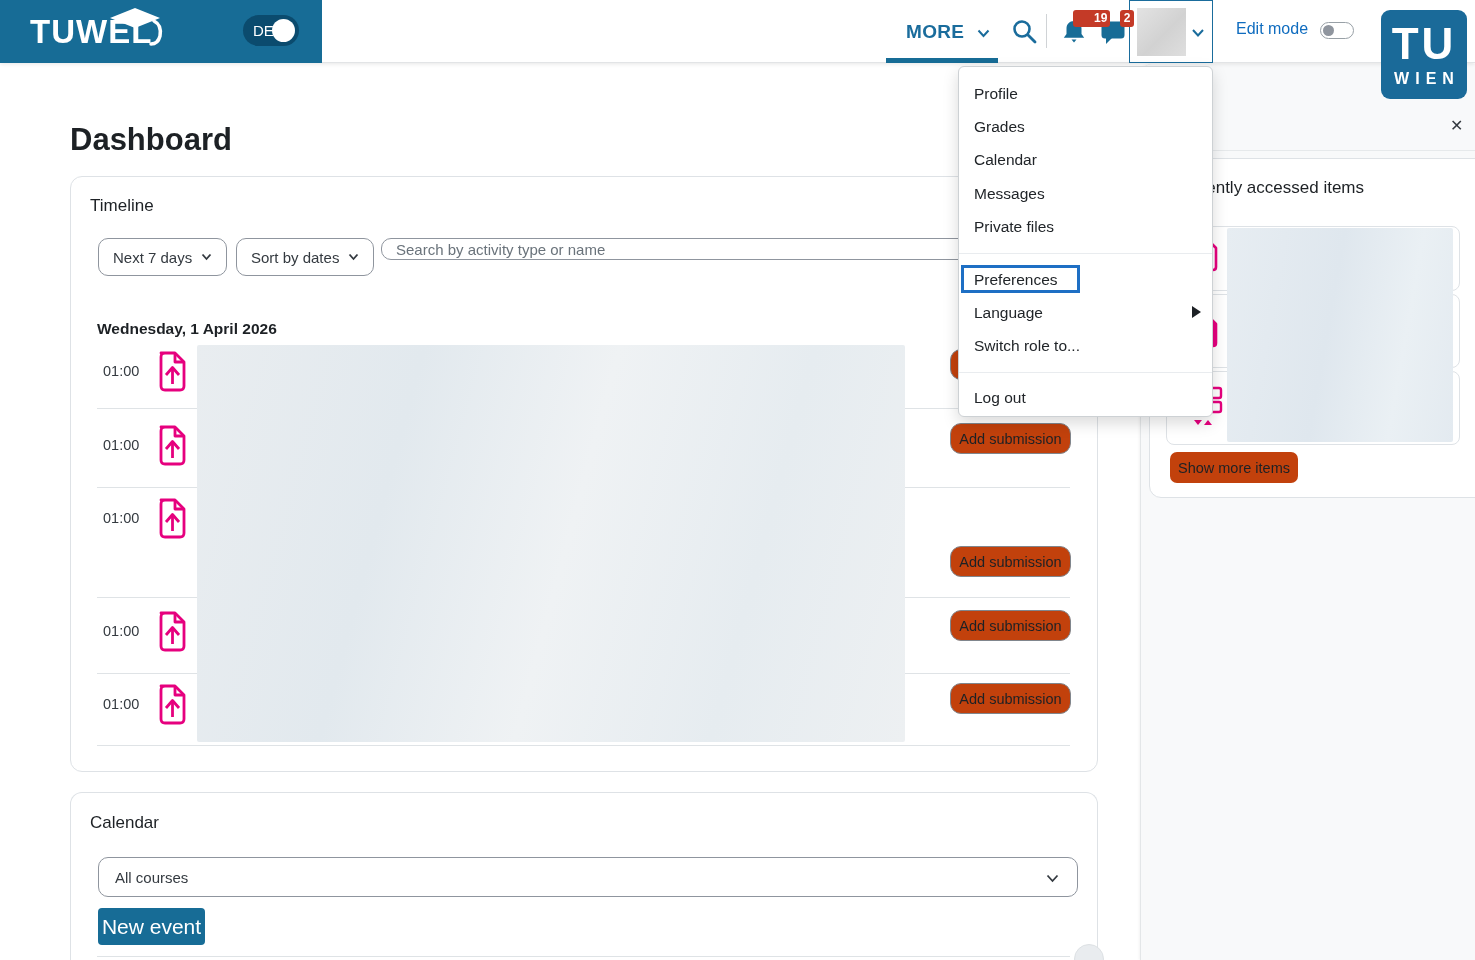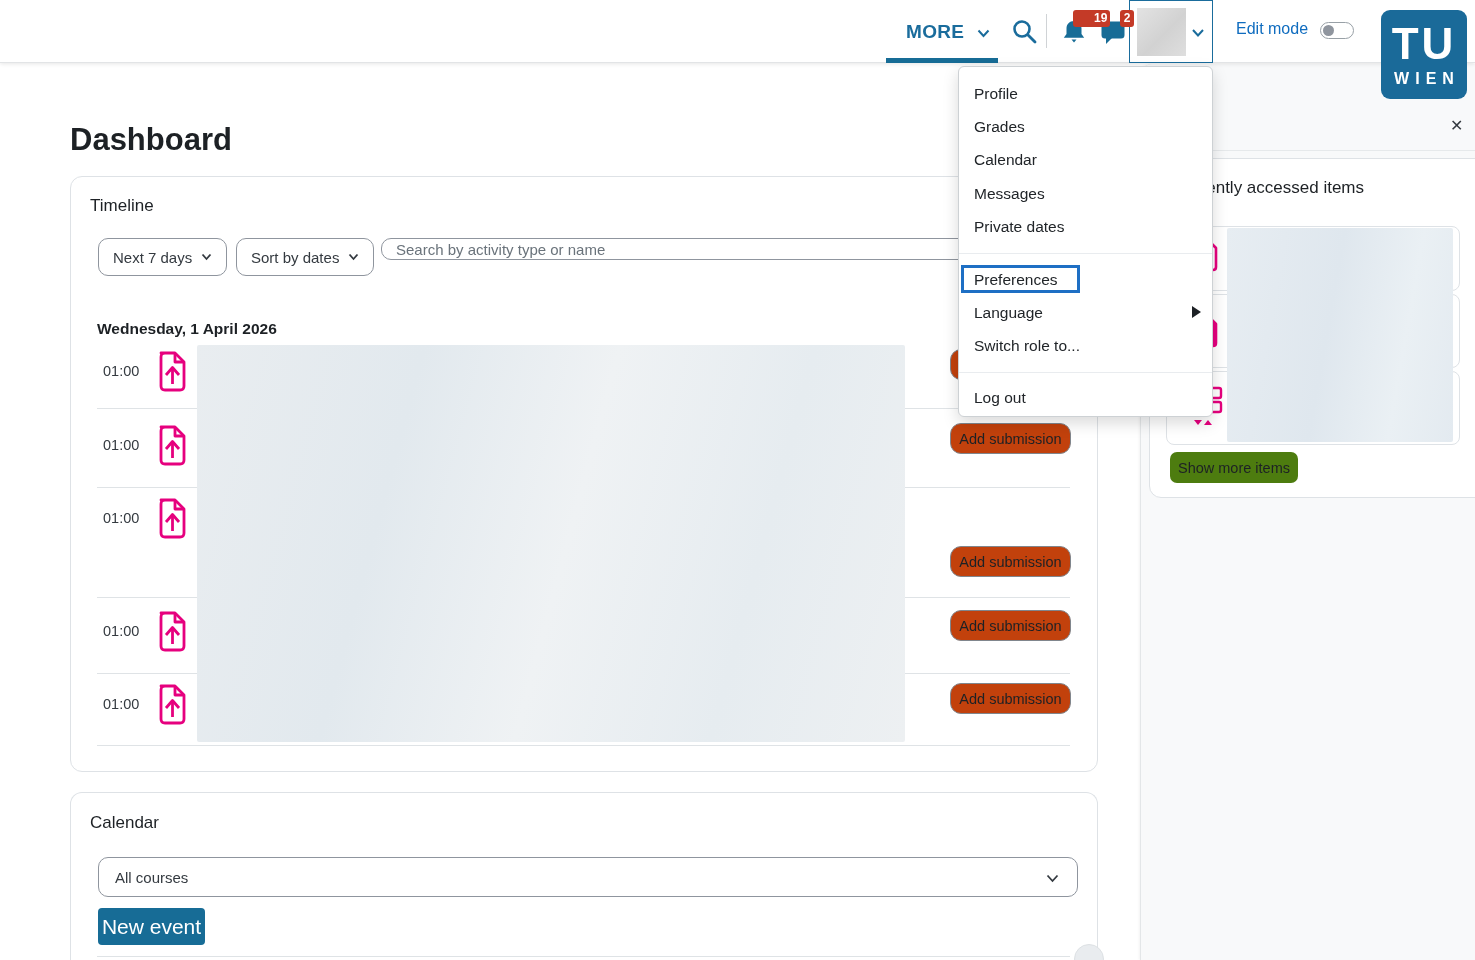--- a/index.html
+++ b/index.html
@@ -43,21 +43,21 @@
             border-left:1px solid #e3e6e8; border-top-left-radius:12px; z-index:5;
             box-shadow:-1px 0 3px rgba(0,0,0,.05); }
   .drawer-header-line { left:1141px; top:150px; width:334px; height:1px; background:#e6e9eb; z-index:6; }
   .close-btn { left:1450px; top:116px; font-size:16px; font-weight:600; color:#343a40; z-index:7; }
   .side-card { left:1149px; top:158px; width:340px; height:340px; background:#fff;
                border:1px solid #dee2e6; border-radius:12px; z-index:6; }
   .side-heading { left:1176px; top:178px; font-size:17px; color:#1d2125; z-index:7; }
   .side-row { background:#fff; border:1px solid #dee2e6; border-radius:8px; z-index:7; }
   .side-blur { left:1227px; top:228px; width:226px; height:214px; z-index:8;
                background:linear-gradient(100deg,#e7edf2,#dfe7ee 45%,#eaf0f4 75%,#e3eaf0); border-radius:2px; }
-  .show-more { left:1170px; top:452px; width:128px; height:31px; background:#4d7c0f; border:none;
+  .show-more { left:1170px; top:452px; width:128px; height:31px; background:#c2410c; border:none;
                border-radius:7px; font-size:14.5px; color:#1d2125; z-index:7; font-family:inherit; }
 
   
   .page-title { left:70px; top:122px; font-size:31px; font-weight:700; color:#1d2125; }
   .card { background:#fff; border:1px solid #dee2e6; border-radius:12px; }
   .card-heading { font-size:17px; color:#1d2125; }
   .pill { height:38px; border:1px solid #8f959e; border-radius:10px; background:#fff; color:#343a40;
           font-size:15px; display:flex; align-items:center; padding:0 14px; gap:9px; font-family:inherit; }
   .search-input { height:22px; border:1px solid #8f959e; border-radius:10px; padding:0 14px;
                   font-size:15px; color:#343a40; font-family:inherit; }
@@ -85,20 +85,31 @@
   .pref-highlight { left:961px; top:265px; width:119px; height:28px; border:3px solid #1e6fc4; z-index:52; }
   .caret-right { left:1192px; top:306px; width:0; height:0; border-left:9px solid #1d2125;
                  border-top:6px solid transparent; border-bottom:6px solid transparent; z-index:51; }
 
   .pink-fragment { z-index:7; }
 </style>
 </head>
 <body>
 
 <div class="abs header">
+  <div class="abs brand">
+    <div class="abs brand-logo">TUWEL</div>
+    <svg class="abs cap" width="58" height="44" viewBox="0 0 58 44">
+      <polygon points="2,16 27,6 52,16 27,26" fill="#fff"></polygon>
+      <path d="M46 19 q8 4 6 15 q-2 8 -9 8" stroke="#fff" stroke-width="3.5" fill="none" stroke-linecap="round"></path>
+    </svg>
+    <div class="abs de-toggle">
+      <span class="abs de-label">DE</span>
+      <span class="abs de-knob"></span>
+    </div>
+  </div>
 
   <div class="abs nav-link" style="left:906px;">
     <span>MORE</span>
     <svg width="13" height="9" viewBox="0 0 13 9" style="margin-left:7px;">
       <polyline points="1.5,1.5 6.5,7 11.5,1.5" fill="none" stroke="#1a6c9c" stroke-width="2"></polyline>
     </svg>
   </div>
   <div class="abs more-underline"></div>
 
   <svg class="abs" style="left:1011px; top:18px;" width="27" height="27" viewBox="0 0 27 27">
@@ -250,21 +261,21 @@
 </div>
 <button class="abs primary-btn" style="left:98px; top:908px; width:107px; height:37px;">New event</button>
 <div class="abs row-divider" style="left:97px; top:956px; width:973px;"></div>
 <div class="abs scroll-circle"></div>
 
 <div class="abs user-menu"></div>
 <div class="abs menu-item" style="top:85px;">Profile</div>
 <div class="abs menu-item" style="top:118px;">Grades</div>
 <div class="abs menu-item" style="top:151px;">Calendar</div>
 <div class="abs menu-item" style="top:185px;">Messages</div>
-<div class="abs menu-item" style="top:218px;">Private dates</div>
+<div class="abs menu-item" style="top:218px;">Private files</div>
 <div class="abs menu-divider" style="top:253px;"></div>
 <div class="abs menu-item" style="top:271px;">Preferences</div>
 <div class="abs menu-item" style="top:304px;">Language</div>
 <div class="abs caret-right"></div>
 <div class="abs menu-item" style="top:337px;">Switch role to...</div>
 <div class="abs menu-divider" style="top:372px;"></div>
 <div class="abs menu-item" style="top:389px;">Log out</div>
 <div class="abs pref-highlight"></div>
 
 </body></html>

